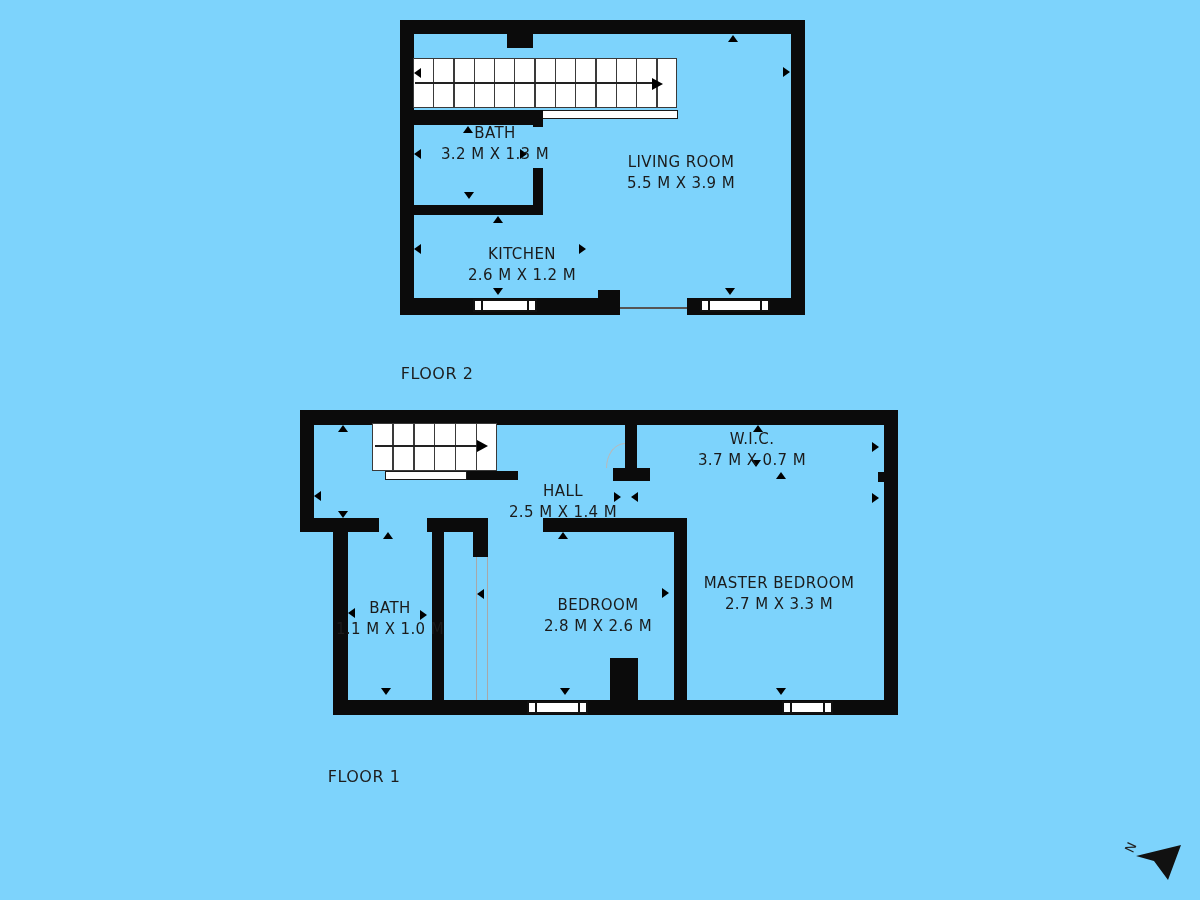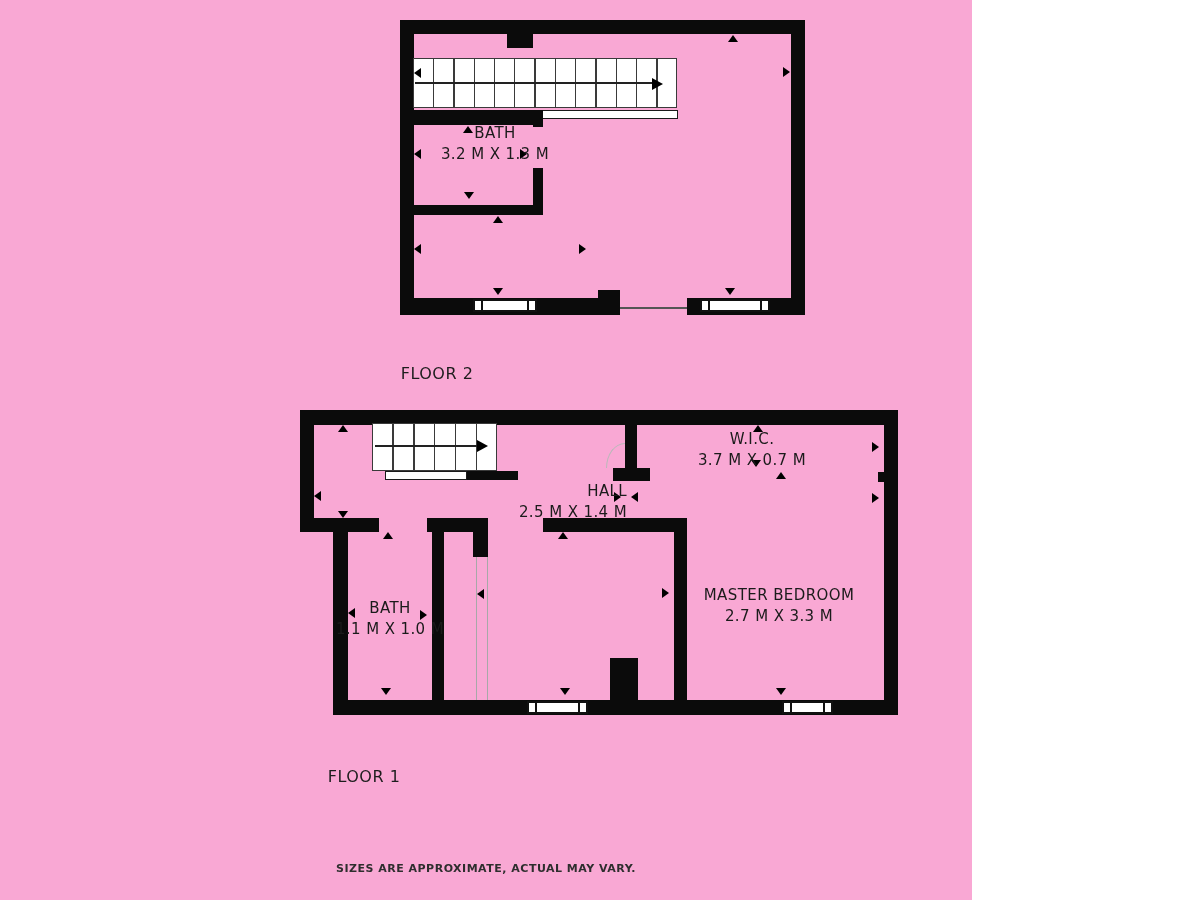--- a/index.html
+++ b/index.html
@@ -1,16 +1,16 @@
 <!DOCTYPE html>
 <html><head>
 <meta charset="utf-8">
 <style>
   html,body{margin:0;padding:0;background:#fff;}
-  .canvas{position:relative;width:972px;height:900px;background:#f9a8d4;overflow:hidden;
+  .canvas{position:relative;width:1200px;height:900px;background:#7dd3fc;overflow:hidden;
           font-family:"DejaVu Sans","Liberation Sans",sans-serif;color:#1b1b1b;}
   .plan{position:absolute;}
   .w{position:absolute;background:#0b0b0b;}
   .window{position:absolute;background:#ffffff;border:2px solid #111;box-sizing:border-box;}
   .window i{position:absolute;top:0;bottom:0;width:2px;background:#111;}
   .window i.l{left:6px;} .window i.r{right:6px;}
   .landing{position:absolute;background:#ffffff;border:1.5px solid #1a1a1a;box-sizing:border-box;}
   .stairs{position:absolute;border:1.5px solid #3a3a3a;box-sizing:border-box;background:#fff;}
   .stairline{position:absolute;height:1.5px;background:#222;}
   .ar{position:absolute;width:0;height:0;}
@@ -72,20 +72,28 @@
     <div class="ar up" style="left:93px;top:196px;"></div>
     <div class="ar left" style="left:14px;top:224px;"></div>
     <div class="ar right" style="left:179px;top:224px;"></div>
     <div class="ar down" style="left:93px;top:268px;"></div>
     <div class="ar down" style="left:325px;top:268px;"></div>
 
     <div class="room-label" style="left:95px;top:124px;">
       <span class="nm">BATH</span>
       <span class="dm">3.2 M X 1.3 M</span>
     </div>
+    <div class="room-label" style="left:281px;top:153px;">
+      <span class="nm">LIVING ROOM</span>
+      <span class="dm">5.5 M X 3.9 M</span>
+    </div>
+    <div class="room-label" style="left:122px;top:245px;">
+      <span class="nm">KITCHEN</span>
+      <span class="dm">2.6 M X 1.2 M</span>
+    </div>
   </div>
 
   <div class="floor-label" style="left:437px;top:364px;">FLOOR 2</div>
 
   <div class="plan" style="left:300px;top:410px;width:598px;height:305px;">
 
     <div class="w" style="left:0;top:0;width:598px;height:15px;"></div>
     <div class="w" style="left:584px;top:0;width:14px;height:305px;"></div>
     <div class="w" style="left:33px;top:290px;width:565px;height:15px;"></div>
     <div class="w" style="left:0;top:0;width:14px;height:122px;"></div>
@@ -135,40 +143,43 @@
     <div class="ar right" style="left:314px;top:82px;"></div>
     <div class="ar left" style="left:331px;top:82px;"></div>
     <div class="ar left" style="left:48px;top:198px;"></div>
     <div class="ar right" style="left:120px;top:200px;"></div>
     <div class="ar left" style="left:177px;top:179px;"></div>
     <div class="ar right" style="left:362px;top:178px;"></div>
     <div class="ar down" style="left:81px;top:278px;"></div>
     <div class="ar down" style="left:260px;top:278px;"></div>
     <div class="ar down" style="left:476px;top:278px;"></div>
 
-    <div class="room-label" style="left:273px;top:92px;text-align:right;">
+    <div class="room-label" style="left:263px;top:92px;">
       <span class="nm">HALL</span>
       <span class="dm">2.5 M X 1.4 M</span>
     </div>
     <div class="room-label" style="left:452px;top:40px;">
       <span class="nm">W.I.C.</span>
       <span class="dm">3.7 M X 0.7 M</span>
     </div>
     <div class="room-label" style="left:90px;top:209px;">
       <span class="nm">BATH</span>
       <span class="dm">1.1 M X 1.0 M</span>
     </div>
-    <div class="room-label" style="left:479px;top:196px;">
+    <div class="room-label" style="left:298px;top:206px;">
+      <span class="nm">BEDROOM</span>
+      <span class="dm">2.8 M X 2.6 M</span>
+    </div>
+    <div class="room-label" style="left:479px;top:184px;">
       <span class="nm">MASTER BEDROOM</span>
       <span class="dm">2.7 M X 3.3 M</span>
     </div>
   </div>
 
   <div class="floor-label" style="left:364px;top:767px;">FLOOR 1</div>
 
-  <div class="footer" style="top:862px;">SIZES ARE APPROXIMATE, ACTUAL MAY VARY.</div>
 
   <svg style="position:absolute;left:1115px;top:828px;" width="75" height="62" viewBox="0 0 75 62">
     <polygon points="21,28 66,17 53,52 39,33" fill="#111"></polygon>
     <text x="14" y="28" font-size="13" fill="#222" font-family="DejaVu Sans, sans-serif" transform="rotate(-65 14 24)">N</text>
   </svg>
 
 </div>
 
 </body></html>

